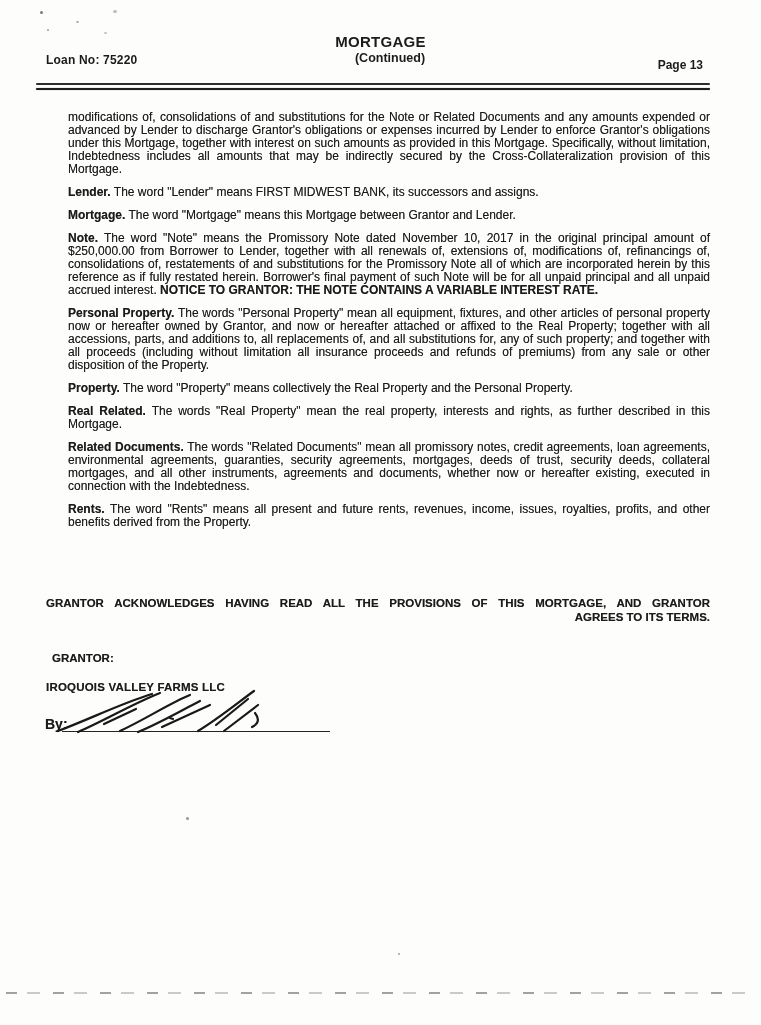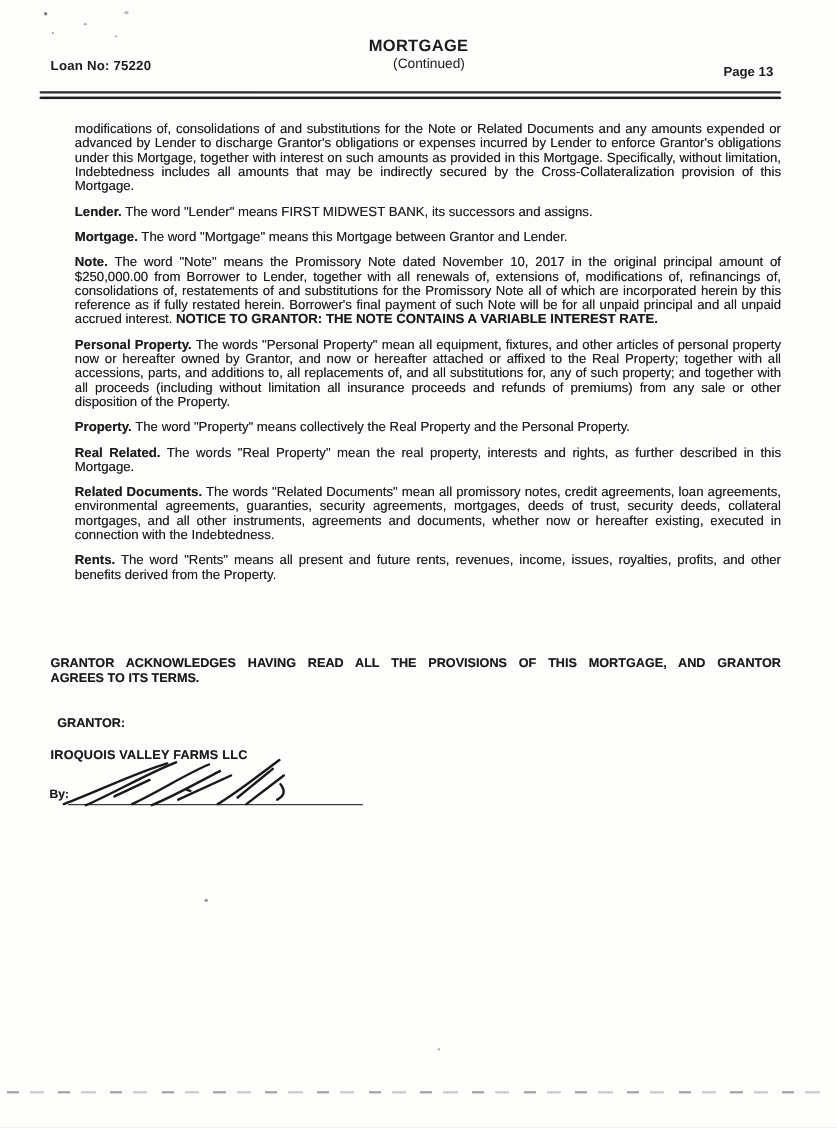--- a/index.html
+++ b/index.html
@@ -9,21 +9,21 @@
     background:#fdfdfc;
     font-family:"Liberation Sans",sans-serif;
     color:#1b1b1b;
     overflow:hidden;
     margin:0 auto;
   }
   
   .loan-no{position:absolute;left:46px;top:53px;font-size:12px;font-weight:bold;letter-spacing:.2px;}
   .title-block{position:absolute;left:0;right:0;top:33px;text-align:center;}
   .doc-title{font-size:15px;font-weight:bold;letter-spacing:.3px;}
-  .doc-subtitle{font-size:12.5px;font-weight:normal;margin-top:1px;margin-left:19px;}
+  .doc-subtitle{font-size:12.5px;font-weight:bold;margin-top:1px;margin-left:19px;}
   .page-no{position:absolute;right:58px;top:58px;font-size:12px;font-weight:bold;}
   .header-rule{position:absolute;left:36px;top:83px;width:674px;height:7px;}
   .header-rule .r1{height:1.5px;background:#2d2d2d;border-radius:1px;}
   .header-rule .r2{height:2.6px;background:#1d1d1d;margin-top:3px;border-radius:2px;
     box-shadow:0 0 1px rgba(0,0,0,.6);}
   
   .defs{
     position:absolute;left:68px;top:95px;width:642px;
     font-size:12px;line-height:13px;text-align:justify;
     text-shadow:0 0 .4px rgba(20,20,20,.55);
@@ -32,24 +32,24 @@
   .defs p{margin:0 0 10px 0;}
   .term{font-weight:bold;}
   .bsuffix{font-weight:bold;}
   
   .ack{
     position:absolute;left:46px;top:597px;width:664px;
     font-size:11.5px;line-height:13.5px;font-weight:bold;
     text-shadow:0 0 .4px rgba(20,20,20,.55);
   }
   .ack .l1{display:block;text-align:justify;text-align-last:justify;}
-  .ack .l2{display:block;}
+  .ack .l2{display:block;text-align:right;}
   .grantor-label{position:absolute;left:52px;top:652px;font-size:11.5px;font-weight:bold;text-shadow:0 0 .4px rgba(20,20,20,.55);}
   .company{position:absolute;left:46px;top:681px;font-size:11.5px;font-weight:bold;letter-spacing:.2px;text-shadow:0 0 .4px rgba(20,20,20,.55);}
-  .by-label{position:absolute;left:45px;top:716px;font-size:11px;font-weight:bold;text-shadow:0 0 .4px rgba(20,20,20,.55);}
+  .by-label{position:absolute;left:45px;top:716px;font-size:14px;font-weight:bold;text-shadow:0 0 .4px rgba(20,20,20,.55);}
   .sig-line{position:absolute;left:62px;top:712px;width:268px;height:19px;border-bottom:1.6px solid #242424;}
   .sig-svg{position:absolute;left:52px;top:687px;}
   .signer{position:absolute;left:70px;top:737px;font-size:11.5px;font-weight:bold;letter-spacing:.2px;text-shadow:0 0 .4px rgba(20,20,20,.55);}
   
   .speck{position:absolute;border-radius:50%;background:#7a7a7a;}
   .artifact-line{
     position:absolute;left:6px;top:992px;width:744px;height:2px;
     background:repeating-linear-gradient(90deg,
       rgba(45,45,45,.55) 0 11px, rgba(45,45,45,0) 11px 21px,
       rgba(70,70,70,.35) 21px 34px, rgba(70,70,70,0) 34px 47px);

